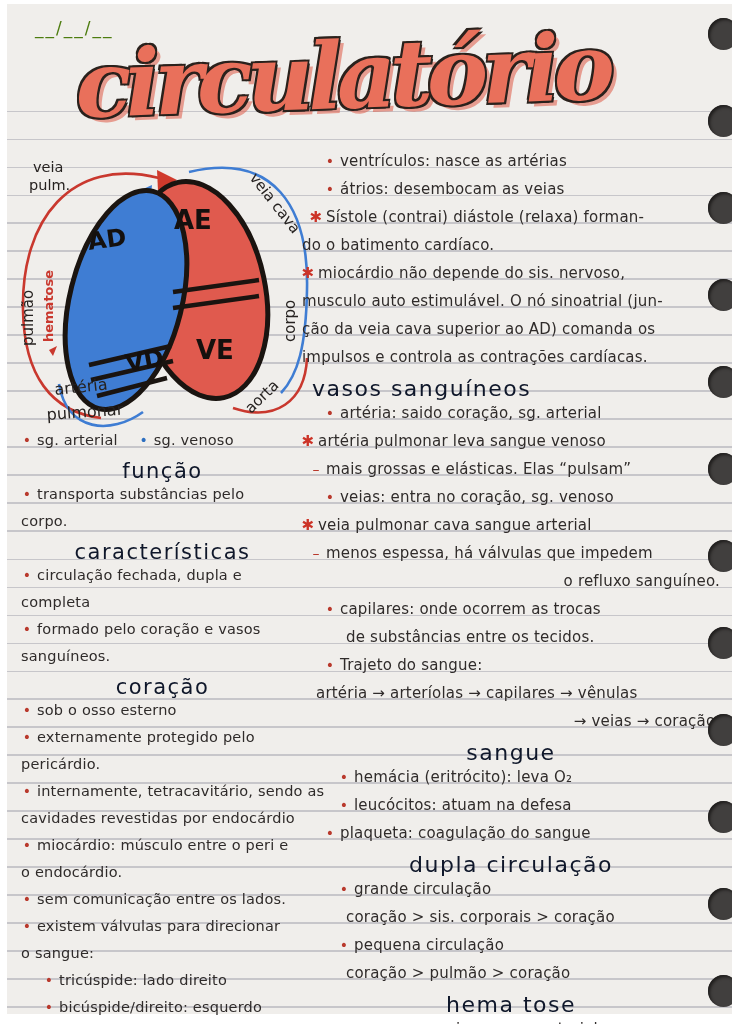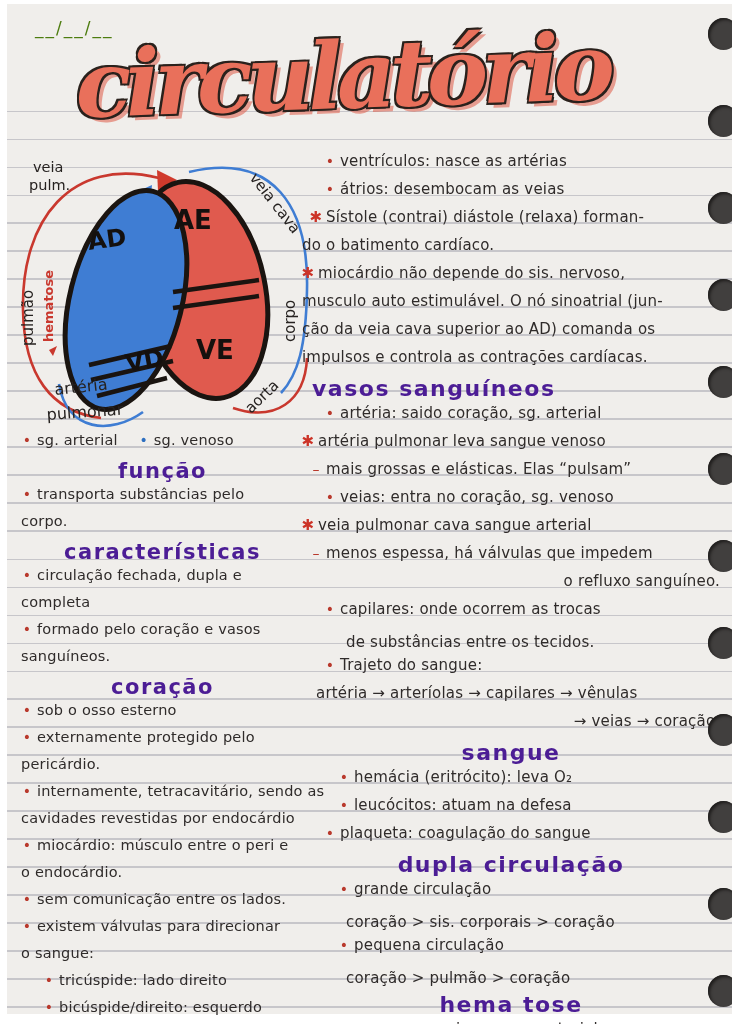--- a/index.html
+++ b/index.html
@@ -20,22 +20,22 @@
   #left-col .line{height:27px;font-size:14.5px;letter-spacing:.2px;}
   .marker{flex:0 0 16px;text-align:center;color:#b9392c;font-size:14px;}
   .marker.blue{color:#2d6fc0;}
   .marker.ast{color:#cc3327;font-size:15px;}
   .txt{padding-left:2px;}
   .i0{padding-left:8px;}
   .i1{padding-left:22px;}
   .i2{padding-left:36px;}
   .c{padding-left:34px;justify-content:flex-end;}
   .c0{padding-left:14px;text-align:right;}
-  .c2{padding-left:44px;align-items:center;}
-  .heading{justify-content:center;color:#4c1d95;font-weight:bold;}
+  .c2{padding-left:44px;}
+  .heading{justify-content:center;color:#0f172a;font-weight:normal;}
   #left-col .heading{font-size:21px;letter-spacing:1.5px;}
   #right-col .heading{font-size:22px;letter-spacing:1.5px;}
   #right-col .hl{justify-content:flex-start;padding-left:10px;}
   .pair-gap{padding-left:18px;}
   .hole{position:absolute;right:-7px;width:31px;height:32px;border-radius:50%;background:#413f3e;box-shadow:inset 2px 2px 3px #201e1d;z-index:4;}
 </style>
 </head>
 <body>
 
 <div class="paper">

